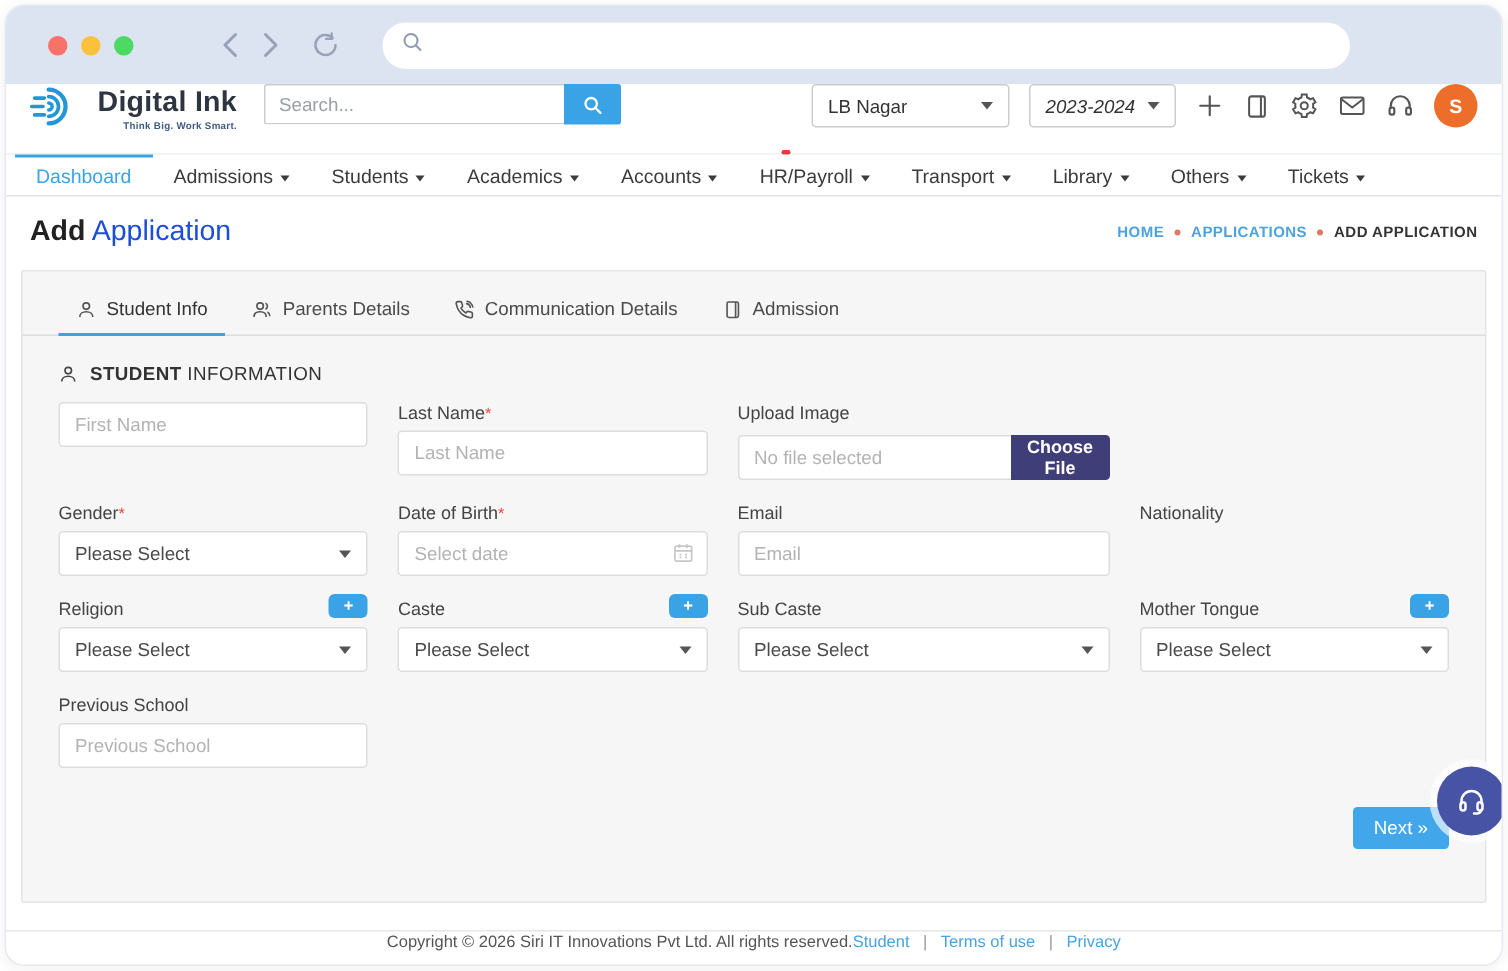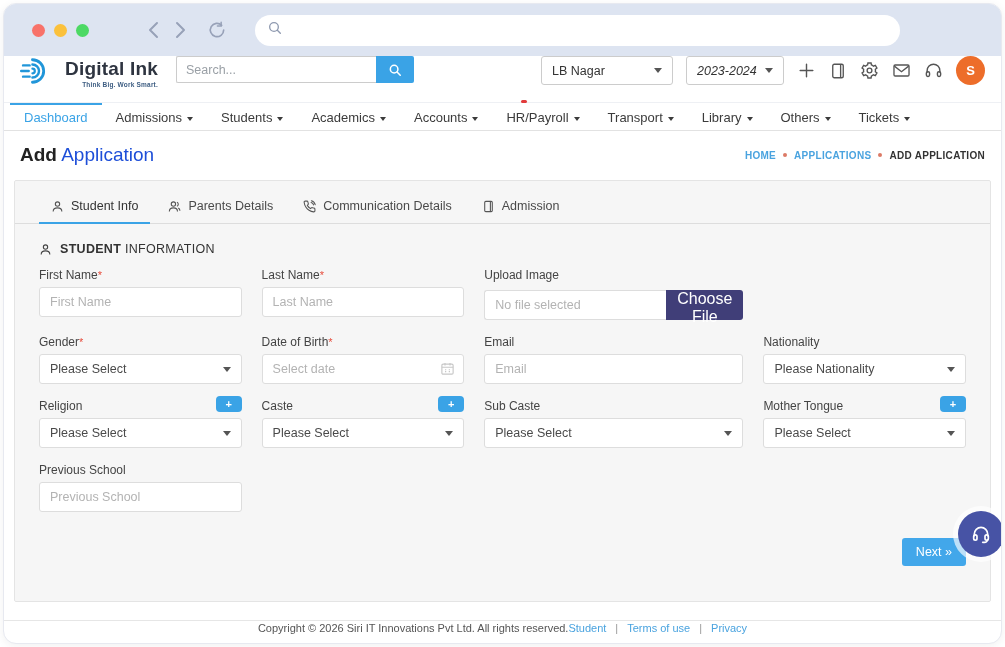--- a/index.html
+++ b/index.html
@@ -64,21 +64,21 @@
   .field label { display:block; font-size:12px; color:#444; margin-bottom:5px; }
   .req { color:#e74c3c; font-size:11px; }
   .tinput { width:100%; height:30px; background:#fff; border:1px solid #ddd; border-radius:3px; padding:0 10px; font-size:12.5px; color:#333; outline:none; }
   .tinput::placeholder { color:#b3b3b3; }
   .selectbox { width:100%; height:30px; background:#fff; border:1px solid #ddd; border-radius:3px; display:flex; align-items:center; justify-content:space-between; padding:0 10px; font-size:12.5px; color:#4a4a4a; cursor:pointer; }
   .selectbox .caret { border-top-color:#555; }
   .plusbtn { position:absolute; right:0; top:-3px; width:26px; height:16px; background:#3aa3e6; border:none; border-radius:4px; color:#fff; font-size:11px; font-weight:700; line-height:1; cursor:pointer; }
   .filewrap { display:flex; width:100%;margin-top:8px; }
   .filewrap input { flex:1; height:30px; background:#fff; border:1px solid #ddd; border-right:none; border-radius:3px 0 0 3px; padding:0 10px; font-size:12.5px; outline:none; }
   .filewrap input::placeholder { color:#b3b3b3; }
-  .filebtn { height:30px; padding:0 11px; background:#403e78; color:#fff; border:none; border-radius:0 3px 3px 0; font-size:16px; cursor:pointer; }
+  .filebtn { height:30px; padding:0 11px; background:#403e78; color:#fff; border:none; border-radius:0 3px 3px 0; font-size:12px; cursor:pointer;font-weight:bold; }
   .datewrap { position:relative; }
   .datewrap .calicon { position:absolute; right:9px; top:7px; color:#c7c7c7; }
 
   .nextrow { display:flex; justify-content:flex-end; padding:26px 24px 0 24px; }
   .nextbtn { background:#42a7ea; color:#fff; border:none; border-radius:3px; height:28px; padding:0 14px; font-size:12.5px; cursor:pointer; }
 
   
   .footer { margin-top:18px; border-top:1px solid #e6e6e6; display:flex; align-items:center; justify-content:center; padding:1px 16px; }
   .copyright { font-size:11px; color:#555; }
   .footlinks { display:flex; align-items:center; gap:9px; font-size:11px; }
@@ -281,21 +281,20 @@
       <svg width="13" height="13" viewBox="0 0 24 24" fill="none" stroke="#444" stroke-width="2">
           <circle cx="12" cy="7.5" r="4"></circle>
           <path d="M4 21c0-4 3.5-6.5 8-6.5s8 2.5 8 6.5"></path>
         </svg>
       <span><b>STUDENT</b><span class="light"> INFORMATION</span></span>
     </div>
 
     <div class="formgrid">
 
       <div class="field">
-        <label><span>First Name</span><span class="req">*</span></label>
         <input class="tinput" type="text" placeholder="First Name" style="">
       </div>
       <div class="field">
         <label><span>Last Name</span><span class="req">*</span></label>
         <input class="tinput" type="text" placeholder="Last Name" style="">
       </div>
       <div class="field">
         <label><span>Upload Image</span></label>
         <div class="filewrap">
           <input type="text" readonly="" placeholder="No file selected" style="">
@@ -320,24 +319,20 @@
                 <path d="M8 3v4M16 3v4M3 10h18M8 14h2M14 14h2M8 17h2M14 17h2"></path>
               </svg></span>
         </div>
       </div>
       <div class="field">
         <label><span>Email</span></label>
         <input class="tinput" type="text" placeholder="Email" style="">
       </div>
       <div class="field">
         <label><span>Nationality</span></label>
-        <div class="selectbox">
-            <span>Please Nationality</span>
-            <span class="caret"></span>
-          </div>
       </div>
 
       <div class="field">
         <label><span>Religion</span></label>
         <button class="plusbtn">+</button>
         <div class="selectbox">
             <span>Please Select</span>
             <span class="caret"></span>
           </div>
       </div>

